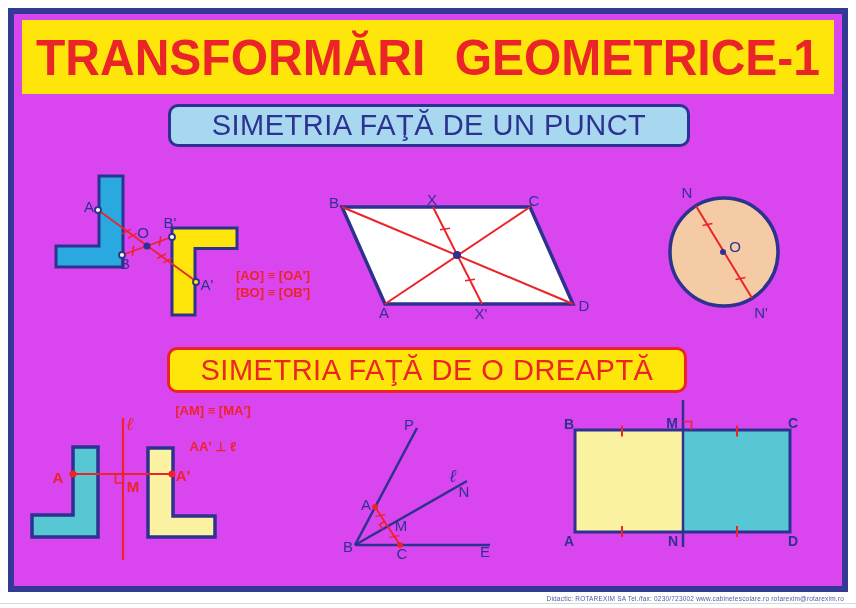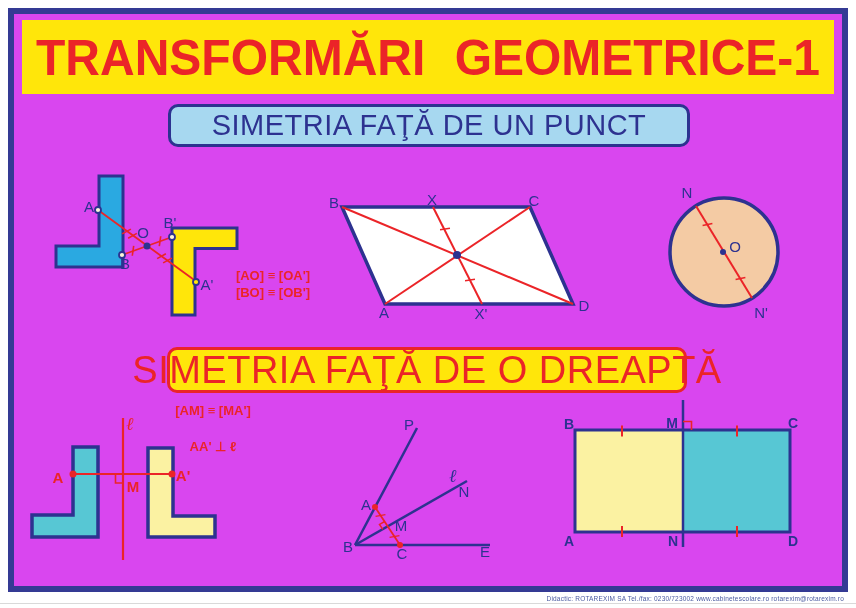--- a/index.html
+++ b/index.html
@@ -10,21 +10,21 @@
   .title-banner{position:absolute;left:8px;top:6px;width:812px;height:74px;
           background:#FFE60A;display:flex;align-items:center;justify-content:center;}
   .title-banner span{color:#EB2428;font-weight:700;font-size:48px;letter-spacing:0px;
           word-spacing:16px;white-space:nowrap;transform:scaleY(1.05);}
   .banner{position:absolute;display:flex;align-items:center;justify-content:center;border-radius:10px;}
   .banner-point{left:154px;top:90px;width:516px;height:37px;background:#A7D8F0;
           border:3px solid #2D3290;}
   .banner-point span{color:#2D3290;font-size:29px;letter-spacing:0.5px;white-space:nowrap;}
   .banner-line{left:153px;top:333px;width:514px;height:40px;background:#FFE60A;
           border:3px solid #EB2428;}
-  .banner-line span{color:#EB2428;font-size:38px;letter-spacing:0.5px;white-space:nowrap;}
+  .banner-line span{color:#EB2428;font-size:29px;letter-spacing:0.5px;white-space:nowrap;}
   svg.geo{position:absolute;left:0;top:0;width:856px;height:608px;pointer-events:none;}
   .lbl{position:absolute;transform:translate(-50%,-50%);font-size:15px;color:#2D3290;
        white-space:nowrap;line-height:1;}
   .lbl.bold{font-weight:700;font-size:14px;}
   .lbl.red{color:#EB2428;font-weight:700;font-size:15px;}
   .lbl.script{font-family:"DejaVu Serif",serif;font-style:italic;font-size:18px;font-weight:700;}
   .eq{position:absolute;transform:translate(-50%,-50%);color:#EB2428;font-weight:700;
       font-size:13px;white-space:nowrap;line-height:1;}
   .imprint{position:absolute;right:12px;top:595px;font-size:6.5px;color:#4A5AA0;
       white-space:nowrap;letter-spacing:0.2px;}

